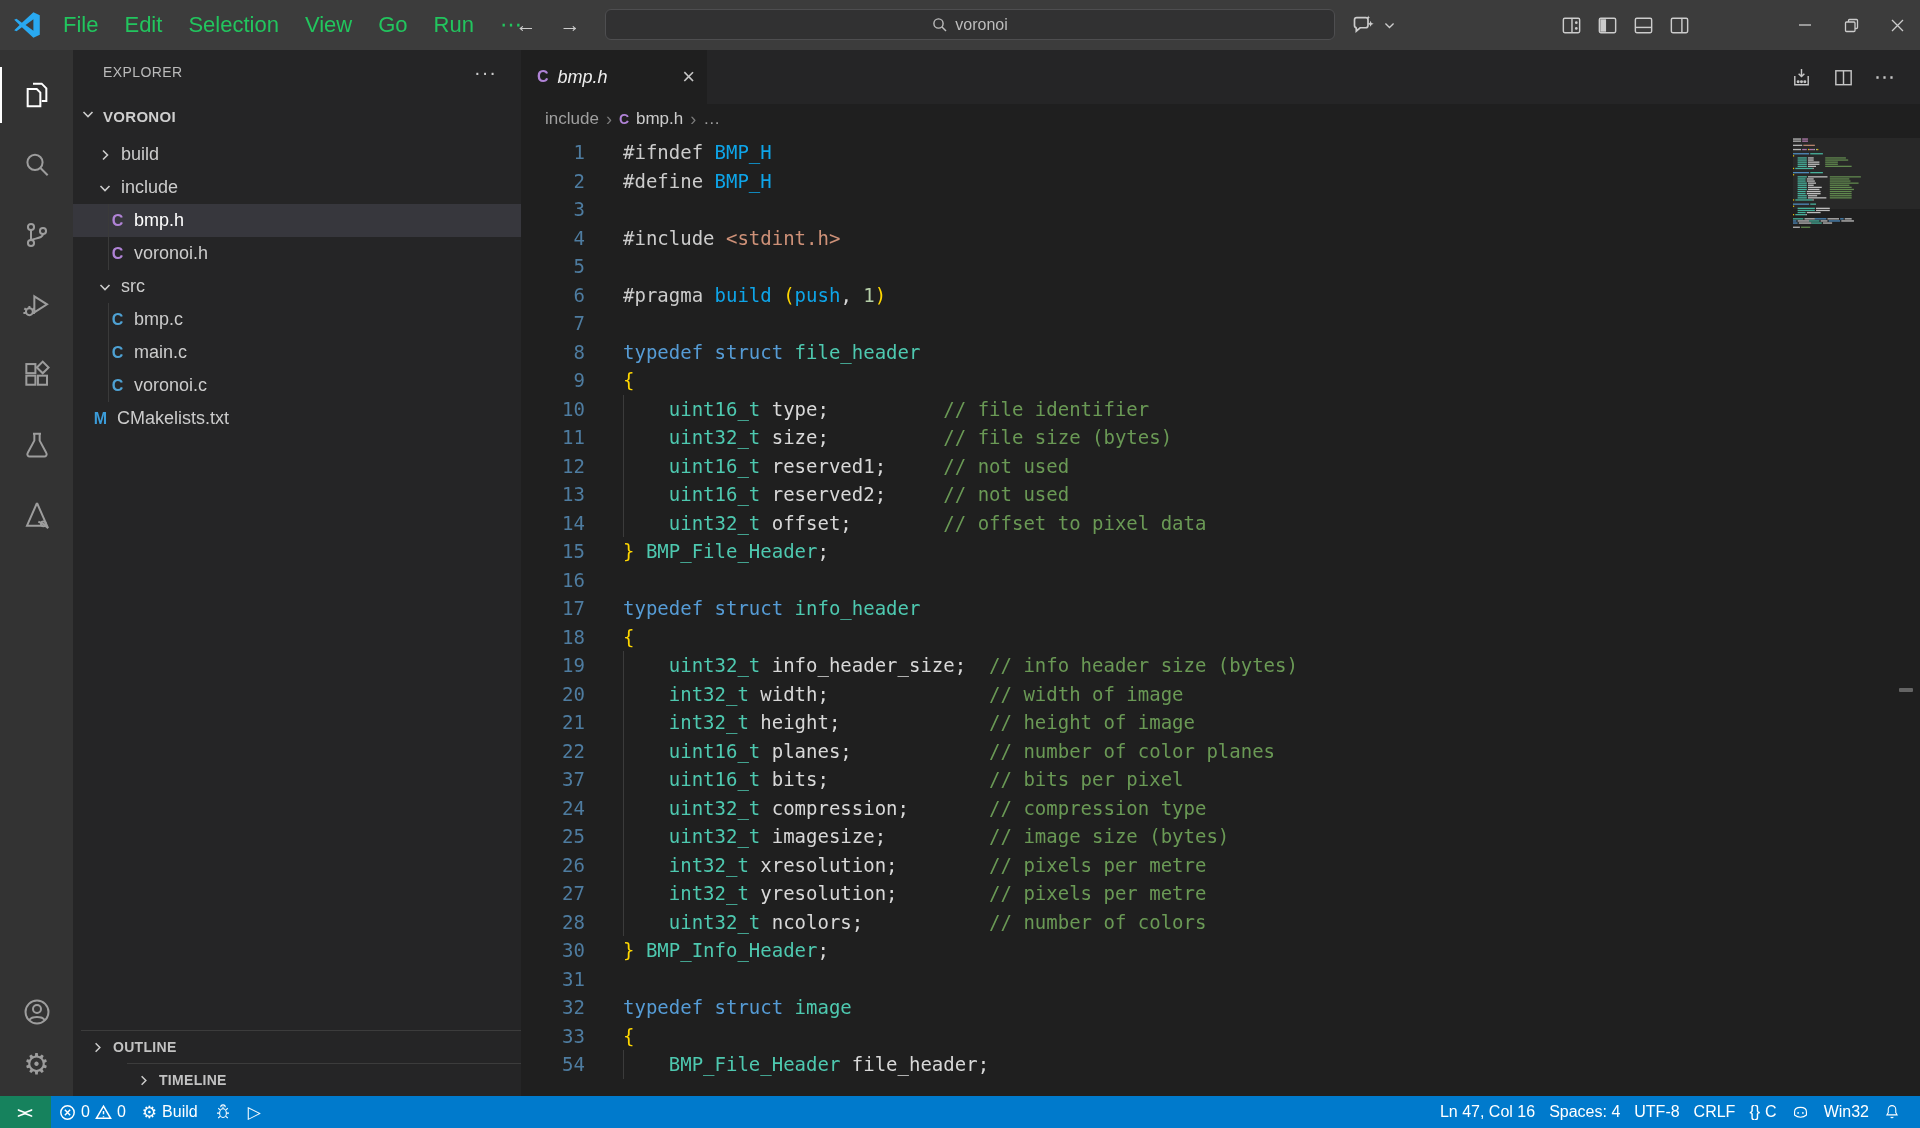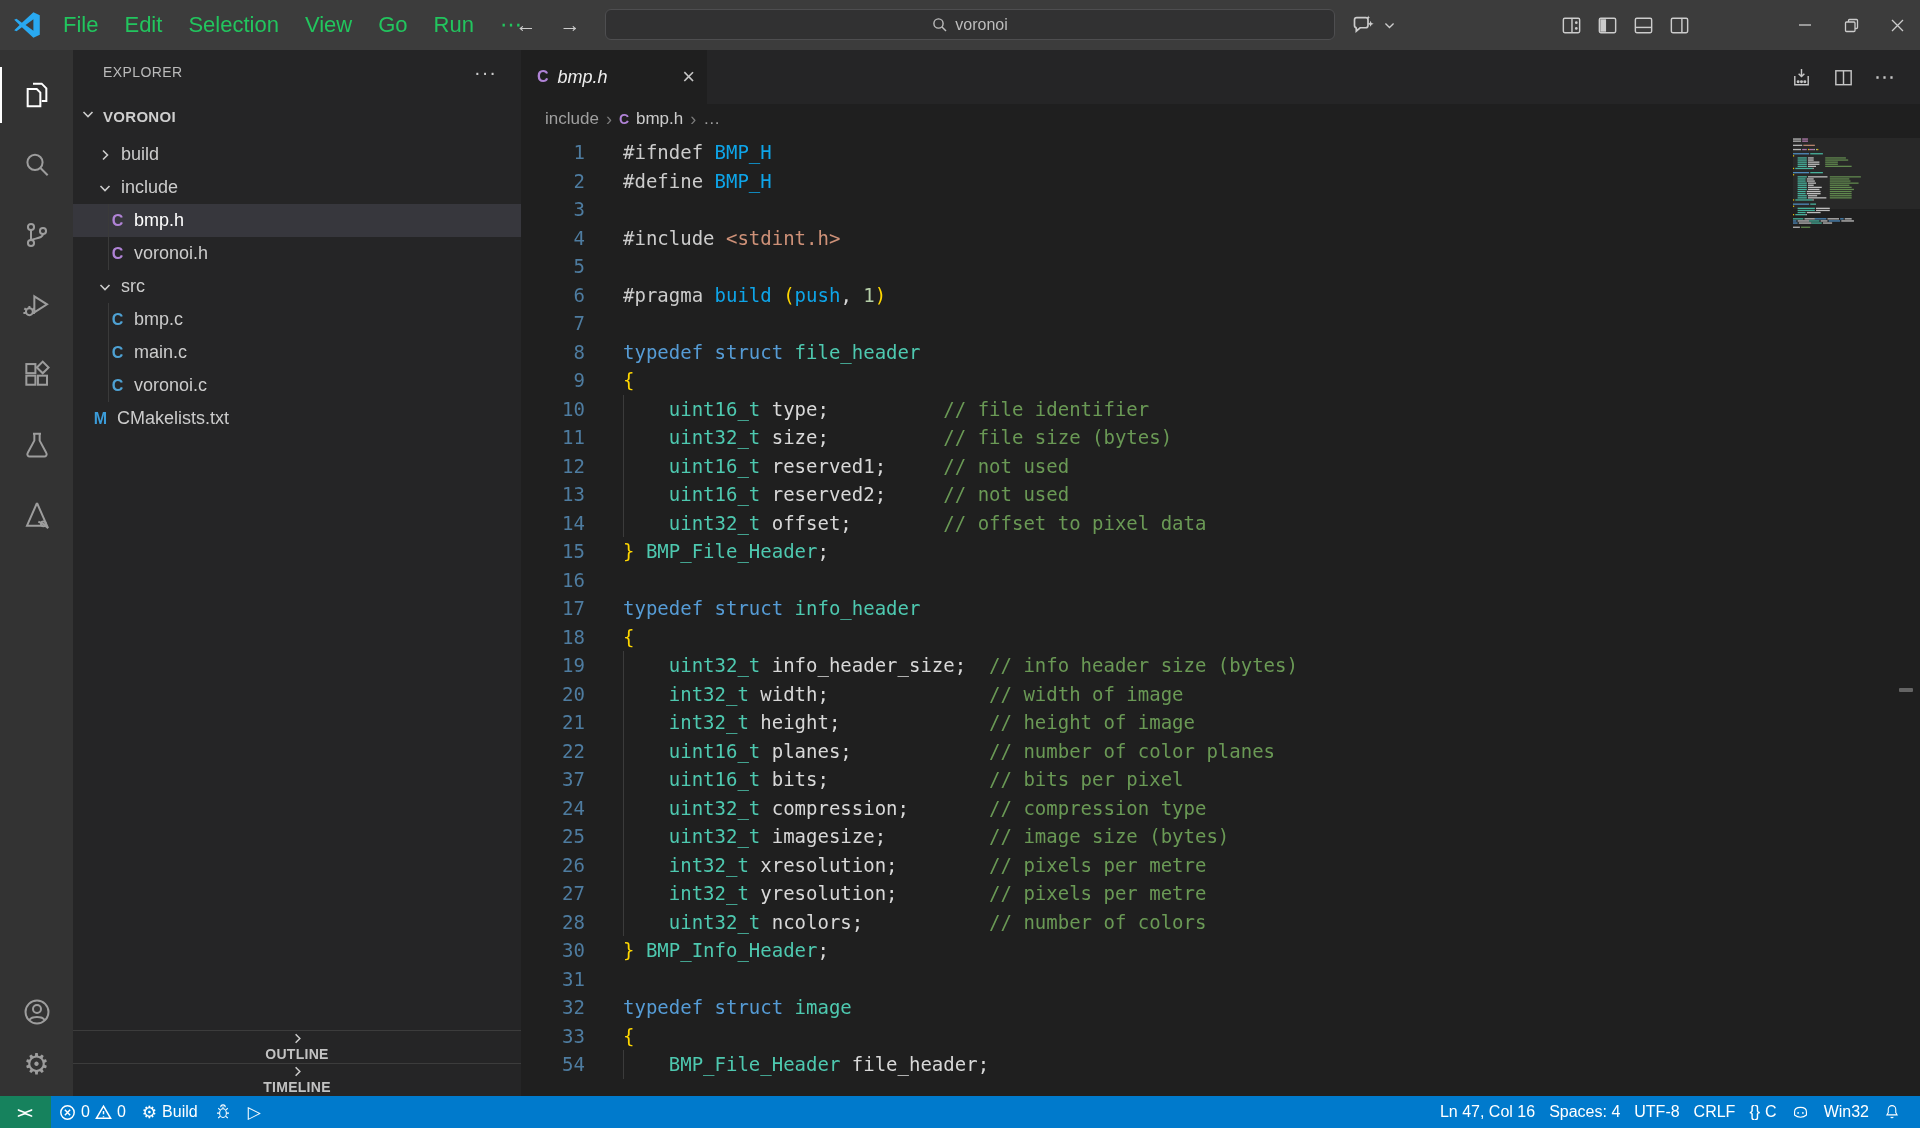--- a/index.html
+++ b/index.html
@@ -44,22 +44,22 @@
   .tree-row { height:33px; display:flex; align-items:center; font-size:18px; color:#cccccc; position:relative; cursor:default; }
   .tree-row.selected { background:#37373d; color:#ffffff; }
   .tree-row .chev { display:inline-flex; width:16px; justify-content:center; }
   .tree-row .ficon { font-weight:bold; font-size:16px; width:17px; text-align:center; }
   .tree-row .label { margin-left:8px; }
   .tree-row.child::before { content:''; position:absolute; left:35px; top:0; bottom:0; width:1px; background:#3a3a3a; }
   .chev svg { stroke:#cccccc; fill:none; stroke-width:1.6; }
   .icon-c-header { color:#b083d6; }
   .icon-c-source { color:#4ea1d3; }
   .icon-cmake  { color:#3b9cd9; }
-  .sb-bottom-row { position:absolute; left:0; width:448px; height:33px; border-top:1px solid #3c3c3c;
-    display:flex; align-items:center; font-weight:bold; font-size:14px; color:#c2c2c2; letter-spacing:0.3px;flex-direction:column; }
+  .sb-bottom-row { position:absolute; left:8px; width:448px; height:33px; border-top:1px solid #3c3c3c;
+    display:flex; align-items:center; font-weight:bold; font-size:14px; color:#c2c2c2; letter-spacing:0.3px; }
   .sb-bottom-row .chev { margin-left:9px; margin-right:8px; display:inline-flex; }
 
   
   #editor { position:absolute; left:521px; top:50px; width:1399px; height:1046px; background:#1f1f1f; }
   #tabbar { position:absolute; left:0; top:0; width:1399px; height:54px; background:#252526; display:flex; }
   #tab-active { width:186px; height:54px; background:#1f1f1f; display:flex; align-items:center; padding:0 12px 0 16px; }
   #tab-active .ficon { font-weight:bold; font-size:16px; }
   #tab-active .tab-label { margin-left:9px; font-size:18px; font-style:italic; color:#eeeeee; flex:1; }
   #tab-active .tab-close { font-size:22px; color:#c5c5c5; line-height:1; }
   #editor-actions { position:absolute; right:0; top:0; height:54px; display:flex; align-items:center; gap:19px; padding-right:24px; }
@@ -316,21 +316,21 @@
       </div>
     </div>
   <div class="sb-bottom-row" style="top:980px;">
     <span class="chev">
       <svg width="15" height="15" viewBox="0 0 16 16">
           <path d="M6 3.5 L10.5 8 L6 12.5" stroke="#cccccc" fill="none" stroke-width="1.6"></path>
         </svg>
     </span>
     <span>OUTLINE</span>
   </div>
-  <div class="sb-bottom-row" style="top:1013px;">
+  <div class="sb-bottom-row" style="top:1013px;margin-left:46px;">
     <span class="chev">
       <svg width="15" height="15" viewBox="0 0 16 16">
           <path d="M6 3.5 L10.5 8 L6 12.5" stroke="#cccccc" fill="none" stroke-width="1.6"></path>
         </svg>
     </span>
     <span>TIMELINE</span>
   </div>
 </div>
 
 <div id="editor">

